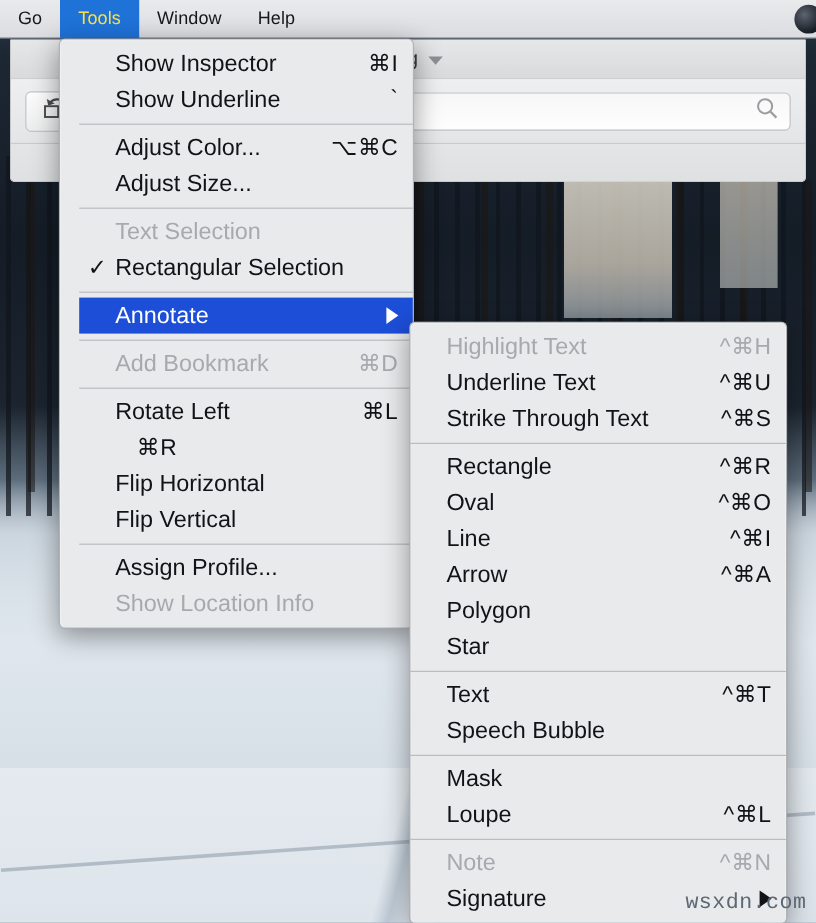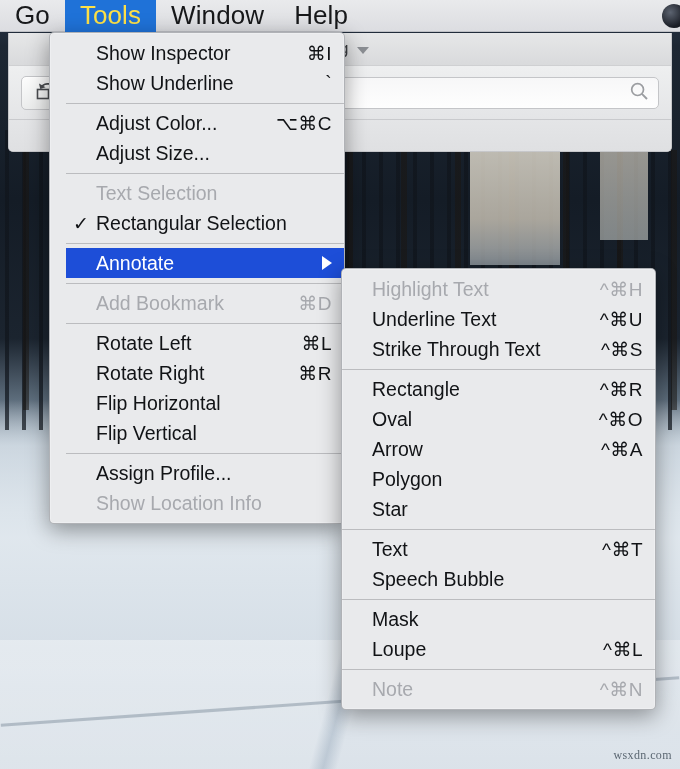--- a/index.html
+++ b/index.html
@@ -78,21 +78,21 @@
   #menubar {
     position:absolute; left:0; top:0; width:680px; height:32px;
     background:linear-gradient(to bottom,#e9eaec,#dcdde1);
     border-bottom:1px solid #bfc1c6;
     display:flex; align-items:center;
     z-index:40;
   }
   .mb-item {
     height:32px; display:flex; align-items:center;
     padding:0 15px;
-    font-size:26px; color:#17181a; letter-spacing:.1px;
+    font-size:15px; color:#17181a; letter-spacing:.1px;
   }
   .mb-item.active { background:#1f72d8; color:#fde047; }
   .mb-right { margin-left:auto; display:flex; align-items:center; padding-right:4px; }
   .mb-icon-partial {
     width:24px; height:24px; border-radius:50%;
     background:radial-gradient(circle at 35% 35%, #5c6370 0%, #1b1f27 65%, #0d1016 100%);
     position:relative; right:-10px;
   }
 
   
@@ -186,22 +186,22 @@
   }
   .menu-row.selected .submenu-arrow { border-left-color:#fff; }
   .menu-sep {
     height:1px; margin:5px 0 4px 0;
     background:rgba(130,132,138,.45);
   }
 
   
   #watermark {
     position:absolute; right:8px; bottom:6px;
-    font-size:12px; color:#5c6873; letter-spacing:.4px;
-    z-index:70; font-family:Liberation Serif, serif;
+    font-size:18px; color:#5c6873; letter-spacing:.4px;
+    z-index:70; font-family:Liberation Mono, monospace;
   }
 </style>
 </head>
 <body>
 
 <div id="photo-backdrop">
   <div class="trunks"></div>
   <div class="trunks2"></div>
   <div class="sky-gap"></div>
   <div class="sky-gap2"></div>
@@ -319,21 +319,20 @@
       <span class="shortcut">⌘D</span>
     </div>
     <div class="menu-sep"></div>
     <div class="menu-row">
       <span class="check"></span>
       <span class="label">Rotate Left</span>
       <span class="shortcut">⌘L</span>
     </div>
     <div class="menu-row">
       <span class="check"></span>
-      <span class="label">Rotate Right</span>
       <span class="shortcut">⌘R</span>
     </div>
     <div class="menu-row">
       <span class="check"></span>
       <span class="label">Flip Horizontal</span>
     </div>
     <div class="menu-row">
       <span class="check"></span>
       <span class="label">Flip Vertical</span>
     </div>
@@ -370,20 +369,25 @@
       <span class="label">Rectangle</span>
       <span class="shortcut">^⌘R</span>
     </div>
     <div class="menu-row">
       <span class="check"></span>
       <span class="label">Oval</span>
       <span class="shortcut">^⌘O</span>
     </div>
     <div class="menu-row">
       <span class="check"></span>
+      <span class="label">Line</span>
+      <span class="shortcut">^⌘I</span>
+    </div>
+    <div class="menu-row">
+      <span class="check"></span>
       <span class="label">Arrow</span>
       <span class="shortcut">^⌘A</span>
     </div>
     <div class="menu-row">
       <span class="check"></span>
       <span class="label">Polygon</span>
     </div>
     <div class="menu-row">
       <span class="check"></span>
       <span class="label">Star</span>
@@ -407,15 +411,20 @@
       <span class="check"></span>
       <span class="label">Loupe</span>
       <span class="shortcut">^⌘L</span>
     </div>
     <div class="menu-sep"></div>
     <div class="menu-row disabled">
       <span class="check"></span>
       <span class="label">Note</span>
       <span class="shortcut">^⌘N</span>
     </div>
+    <div class="menu-row">
+      <span class="check"></span>
+      <span class="label">Signature</span>
+      <span class="submenu-arrow"></span>
+    </div>
   </div>
 
 <div id="watermark">wsxdn.com</div>
 
 </body></html>

